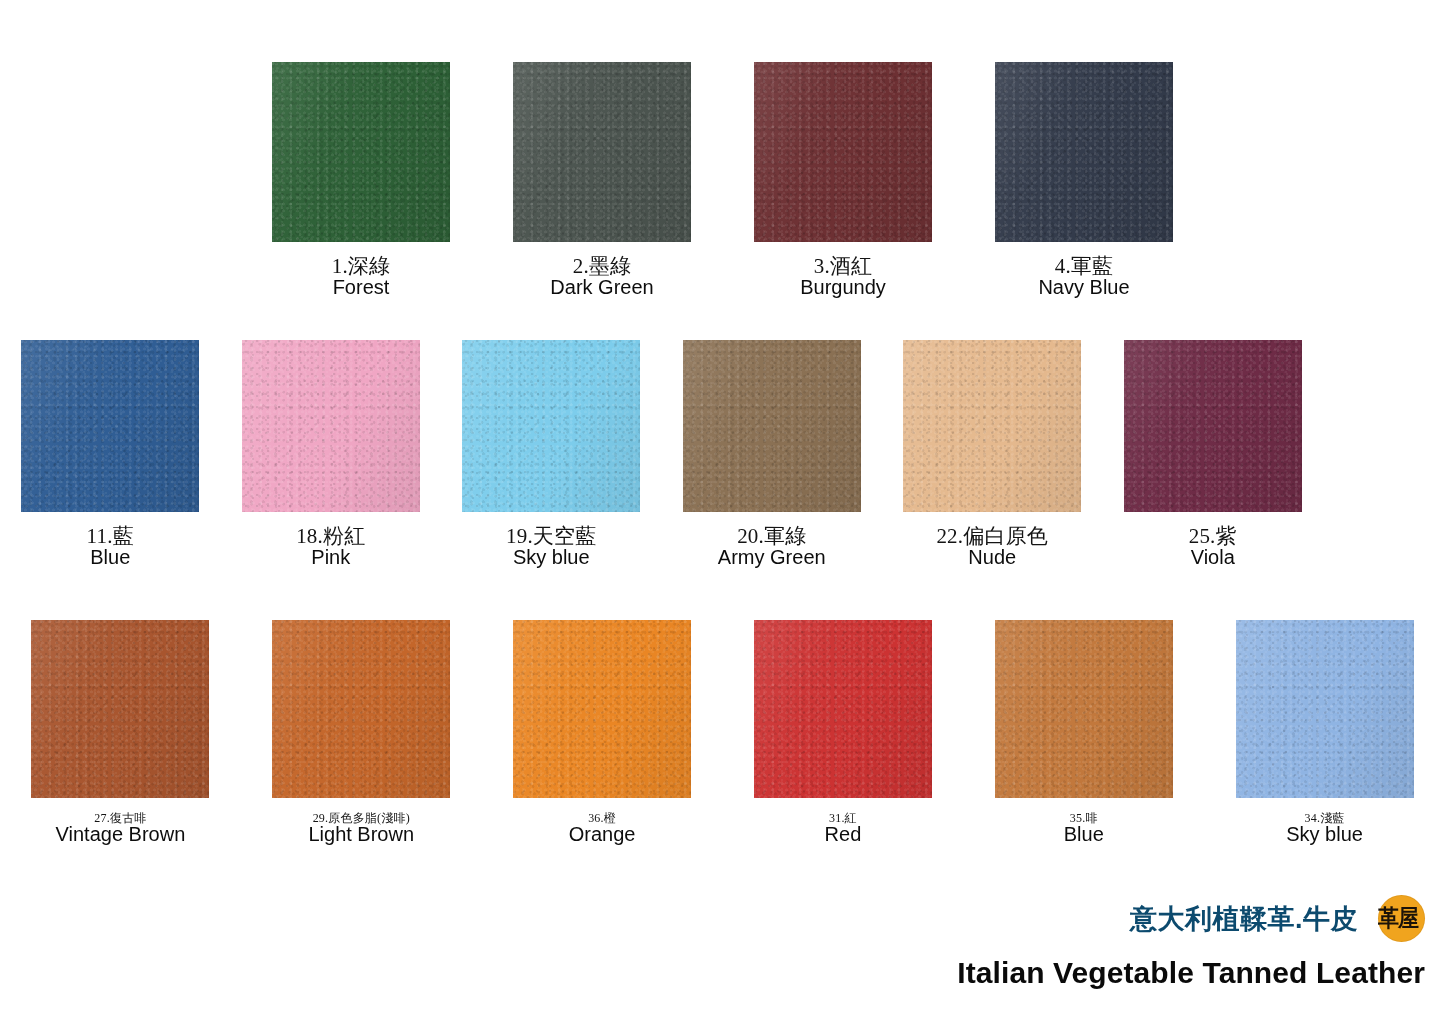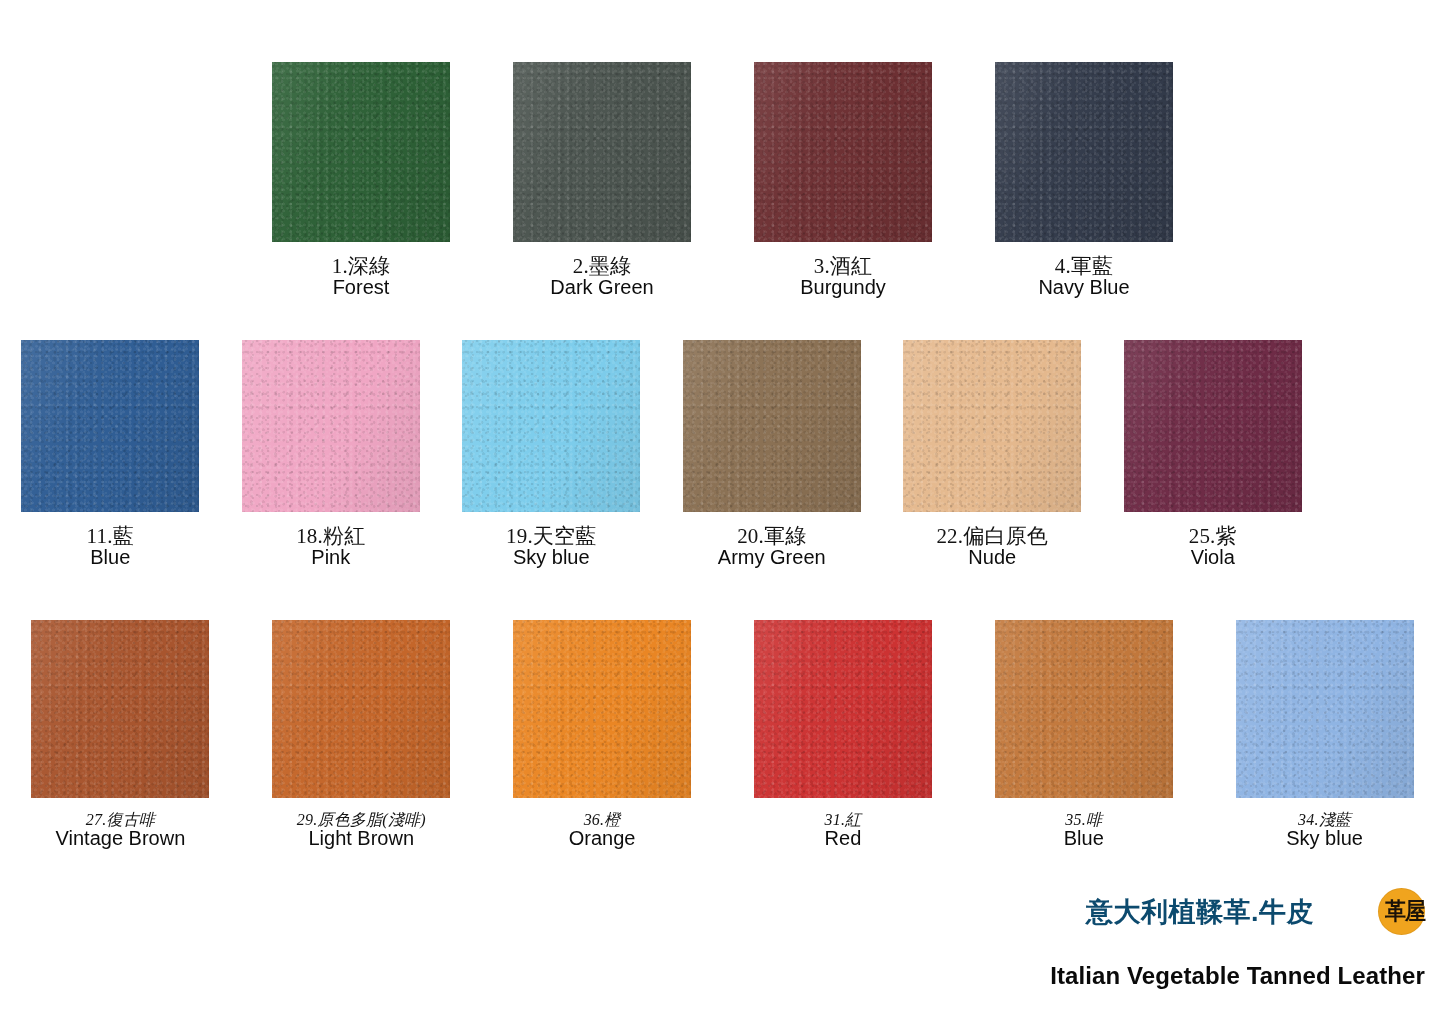--- a/index.html
+++ b/index.html
@@ -95,21 +95,21 @@
     white-space: nowrap;
     letter-spacing: 0.2px;
   }
   .label-en {
     font-family: "Liberation Sans", sans-serif;
     font-size: 20px;
     line-height: 1;
     color: #0d0d0d;
     white-space: nowrap;
   }
-  .row-3 .label-cn { font-size: 16px; font-style: italic; }
+  .row-3 .label-cn { font-size: 12px; }
   .row-3 .label-en { font-size: 20px; }
 
   
   .footer {
     position: absolute;
     right: 20px;
     bottom: 28px;
     text-align: right;
     width: 620px;
   }
@@ -127,40 +127,39 @@
     letter-spacing: 0.5px;
     white-space: nowrap;
   }
   .logo {
     width: 47px;
     height: 47px;
     border-radius: 50%;
     background: #f0a41e;
     display: flex;
     align-items: center;
-    justify-content: flex-end;
+    justify-content: flex-start;
     flex: none;
     box-shadow: inset 0 0 0 1px rgba(0,0,0,0.06);
-    margin-left: 44px;
   }
   .logo-text {
     font-family: "Liberation Serif", "DejaVu Serif", serif;
     font-size: 21px;
     font-weight: bold;
     color: #1a1208;
     line-height: 1;
     letter-spacing: -1px;
     transform: scaleY(1.12);
   }
   .footer-en {
     font-family: "Liberation Sans", sans-serif;
-    font-size: 24px;
+    font-size: 30px;
     font-weight: bold;
     color: #0a0a0a;
-    margin-top: 27px;
+    margin-top: 14px;
     letter-spacing: 0.1px;
     white-space: nowrap;
   }
 </style>
 </head>
 <body style="background: rgb(255, 255, 255);">
 
 <div class="sheet">
 
   <div class="row row-1">

